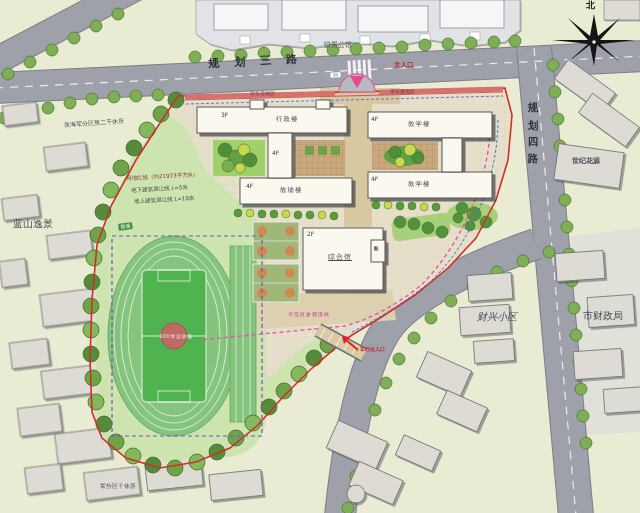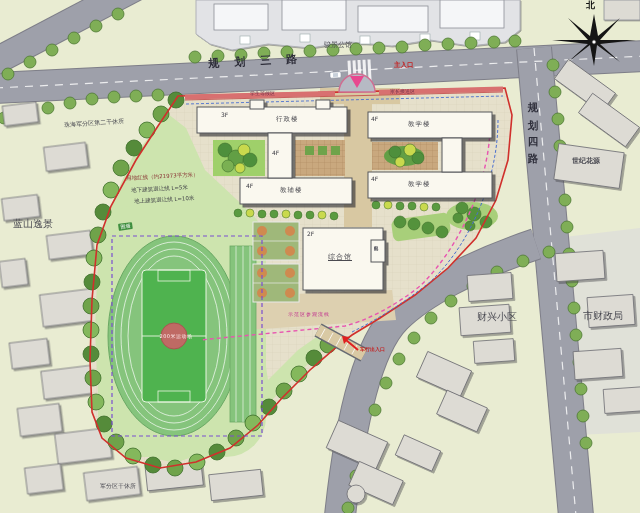--- a/index.html
+++ b/index.html
@@ -362,21 +362,21 @@
   <div class="lbl road-name" style="left:208px;top:58px;transform:rotate(-3deg);">规划三路</div>
   <div class="lbl road-name-v v" style="left:528px;top:94px;">规划四路</div>
   <div class="lbl ent" style="left:394px;top:62px;">主入口</div>
   <div class="lbl tiny ent" style="left:360px;top:347px;">车行出入口</div>
 
   <div class="lbl" style="left:324px;top:26px;font-size:7px;margin-top:16px;">骏景公馆</div>
   <div class="lbl" style="left:572px;top:158px;font-size:7px;font-weight:bold;">世纪花源</div>
   <div class="lbl" style="left:64px;top:122px;font-size:6px;transform:rotate(-4deg);">珠海军分区第二干休所</div>
   <div class="lbl" style="left:13px;top:219px;">蓝山逸景</div>
   <div class="lbl" style="left:100px;top:483px;font-size:6px;">军分区干休所</div>
-  <div class="lbl" style="left:477px;top:312px;">财兴小区</div>
+  <div class="lbl" style="left:477px;top:312px;font-style:italic;">财兴小区</div>
   <div class="lbl" style="left:583px;top:312px;font-family:Liberation Mono, monospace;">市财政局</div>
 
   <div class="lbl note" style="left:126px;top:176px;transform:rotate(-3deg);">用地红线（约21973平方米）</div>
   <div class="lbl note2" style="left:131px;top:188px;transform:rotate(-3deg);">地下建筑退让线 L=5米</div>
   <div class="lbl note2" style="left:134px;top:199px;transform:rotate(-3deg);">地上建筑退让线 L=10米</div>
   <div class="lbl badge" style="left:118px;top:224px;transform:rotate(-8deg);">围墙</div>
   <div class="lbl wait" style="left:250px;top:91px;">学生等候区</div>
   <div class="lbl wait" style="left:390px;top:89px;">家长接送区</div>
   <div class="lbl flow" style="left:288px;top:312px;">示范区参观流线</div>
 

